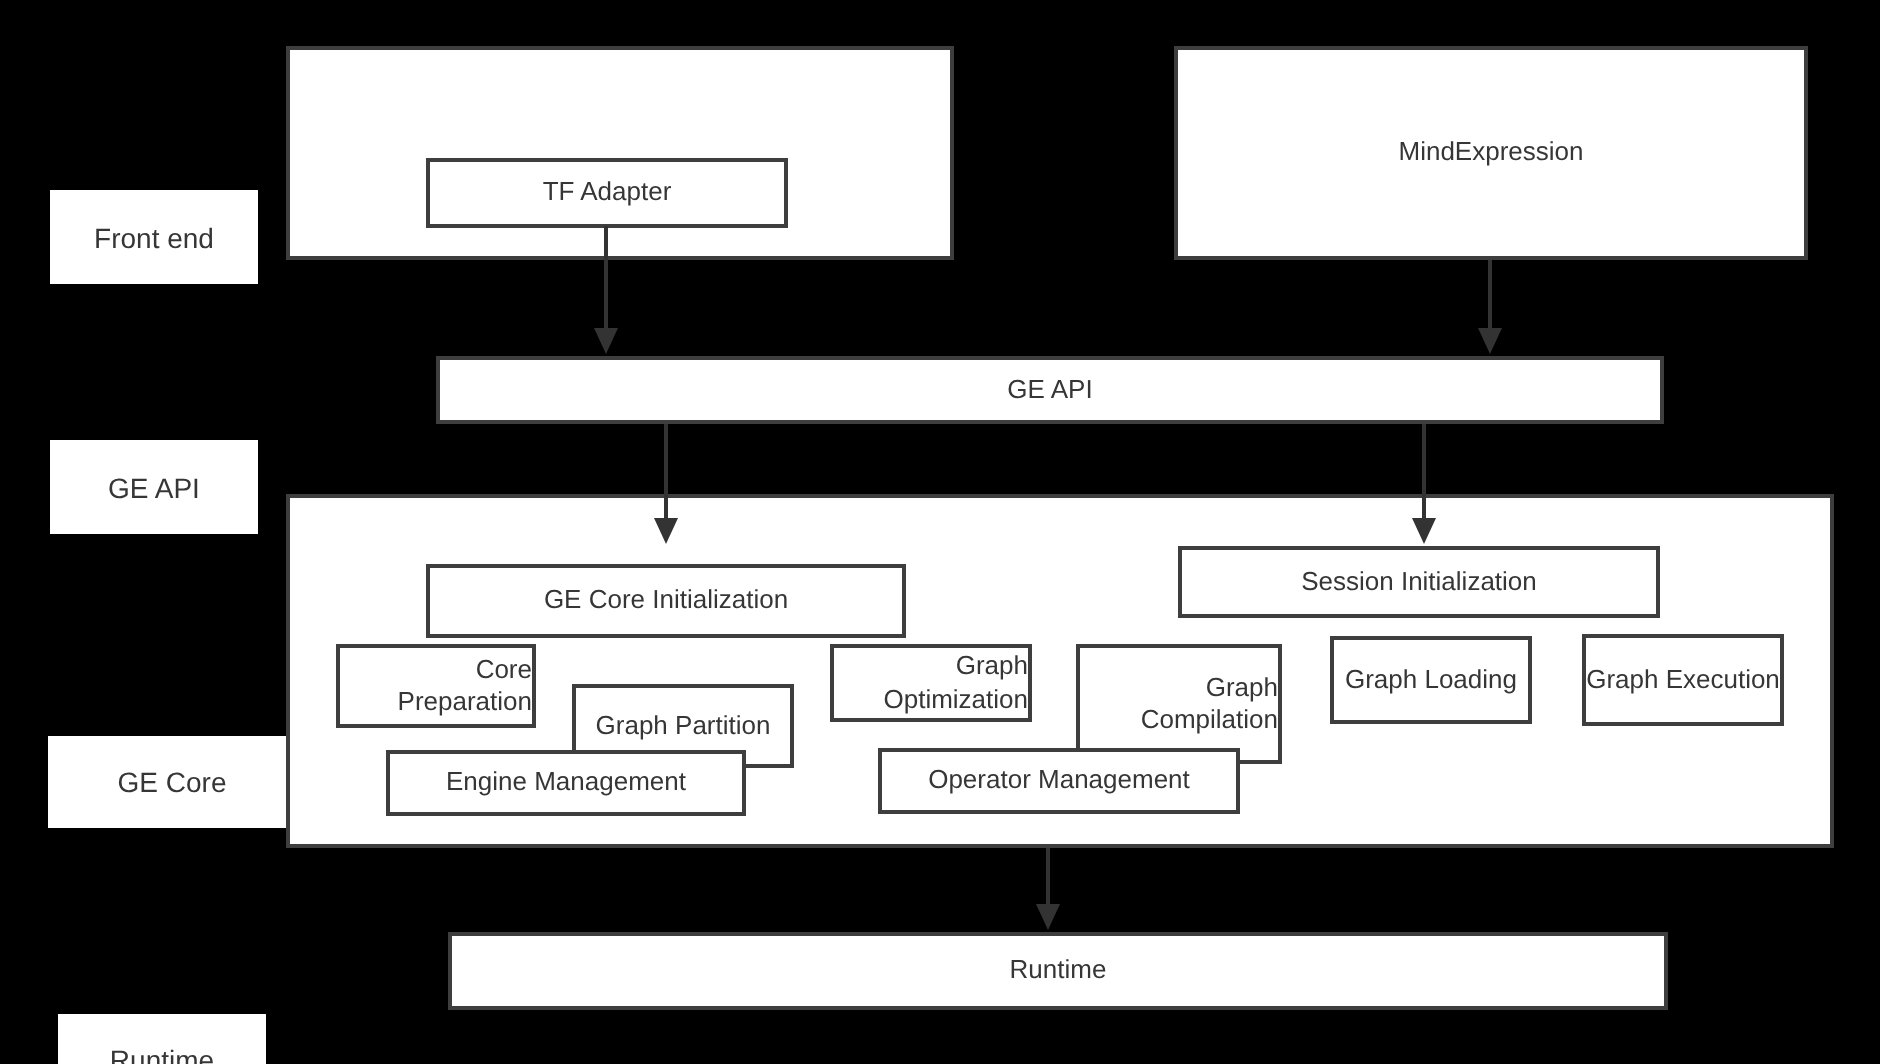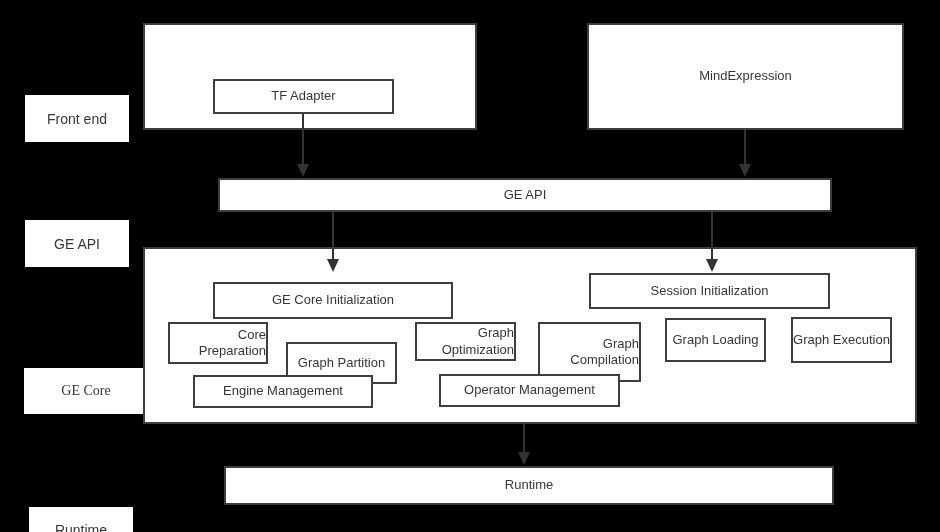--- a/index.html
+++ b/index.html
@@ -56,21 +56,21 @@
   .sub{z-index:3;}
   .big{z-index:1;}
 </style>
 </head>
 <body>
 
 <div class="canvas">
 
   <div class="side-label" style="left:25px;top:50px;width:104px;height:47px;">Front end</div>
   <div class="side-label" style="left:25px;top:175px;width:104px;height:47px;">GE API</div>
-  <div class="side-label" style="left:24px;top:323px;width:124px;height:46px;font-family:Liberation Serif, serif;">GE Core</div>
+  <div class="side-label" style="left:24px;top:323px;width:124px;height:46px;">GE Core</div>
   <div class="side-label" style="left:29px;top:462px;width:104px;height:46px;">Runtime</div>
 
   <div class="box big" style="left:143px;top:23px;width:334px;height:107px;"></div>
   <div class="container-title" style="left:143px;width:334px;top:54px;right:auto;">Tensorflow</div>
   <div class="box sub" style="left:213px;top:79px;width:181px;height:35px;">TF Adapter</div>
 
   <div class="box big" style="left:587px;top:23px;width:317px;height:107px;">MindExpression</div>
 
   <div class="box big" style="left:218px;top:178px;width:614px;height:34px;">GE API</div>
 

